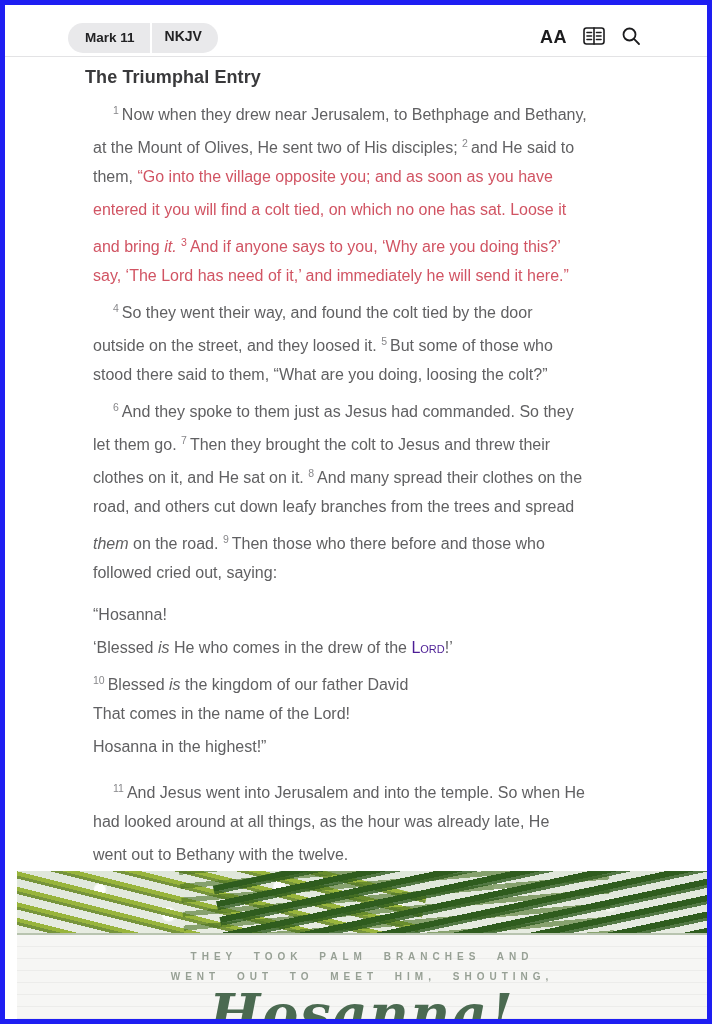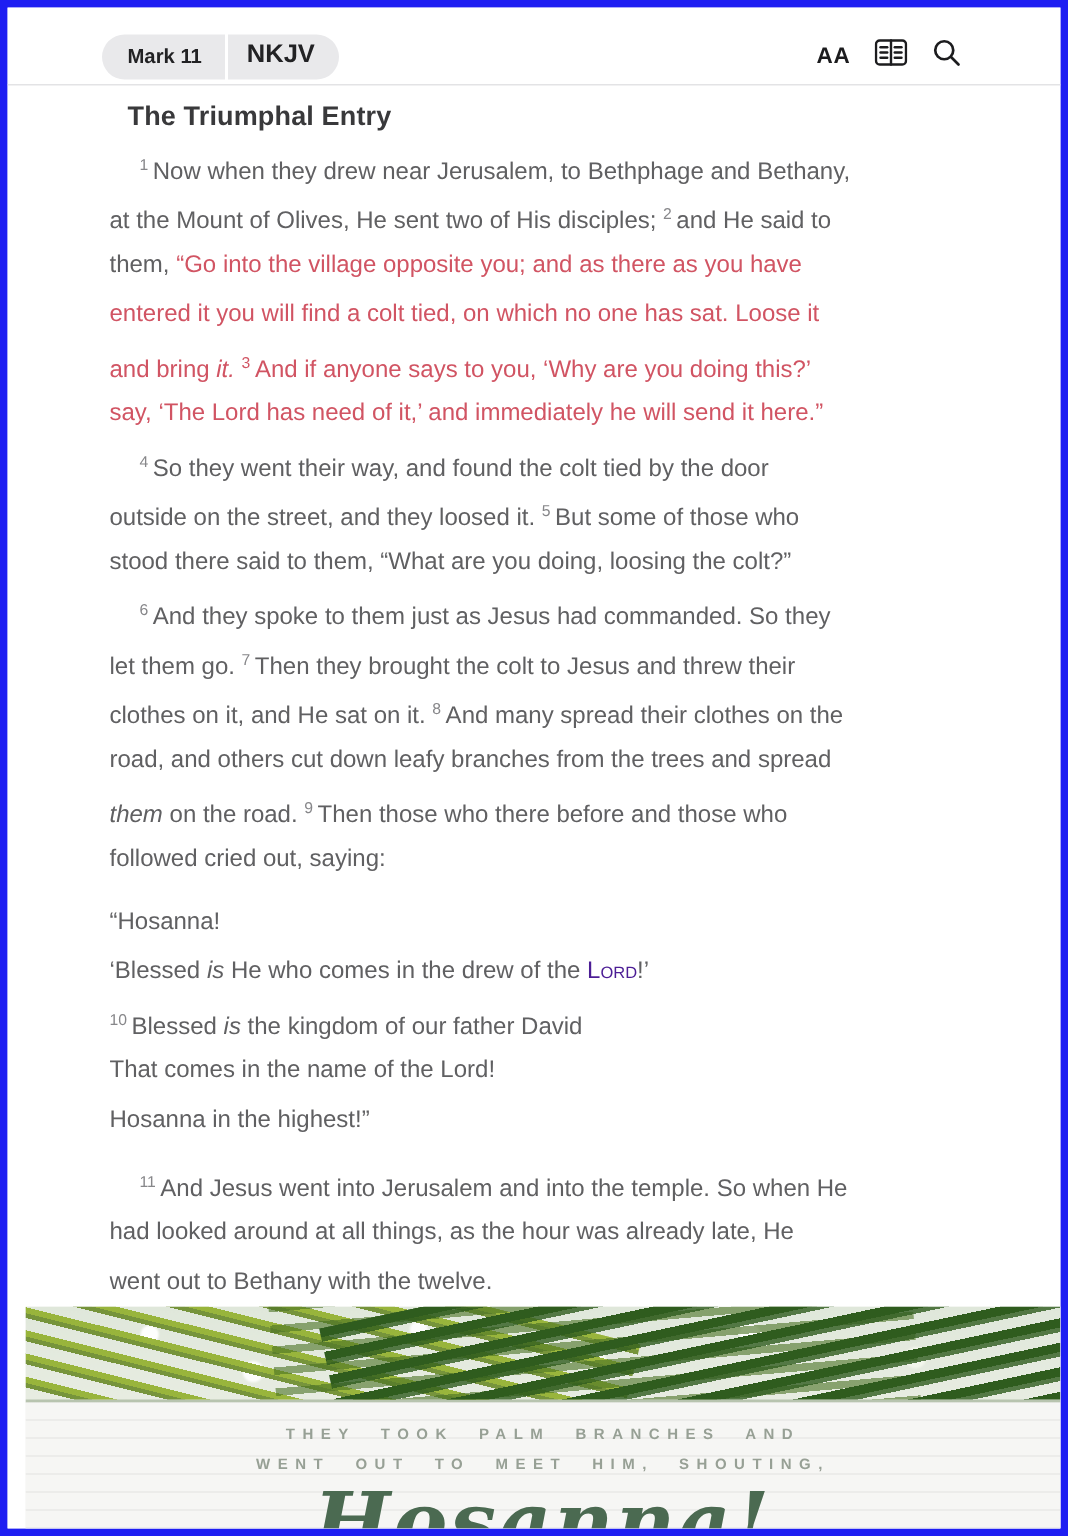--- a/index.html
+++ b/index.html
@@ -17,35 +17,35 @@
   .topbar {
     height:52px; display:flex; align-items:center; justify-content:space-between;
     padding:14px 66px 0 63px; border-bottom:1px solid #e3e3e5;
   }
   .pills { display:flex; gap:2px; }
   .pill {
     background:#e9e9eb; color:#222224; font-weight:700; font-size:13.5px;
     height:30px; display:flex; align-items:center; cursor:pointer;
   }
   .pill.left  { border-radius:15px 0 0 15px; padding:0 15px 0 17px; }
-  .pill.right { border-radius:0 15px 15px 0; padding:0 16px 4px 13px; font-size:17px; }
+  .pill.right { border-radius:0 15px 15px 0; padding:0 16px 4px 13px; font-size:14px; }
   .actions { display:flex; align-items:center; gap:16px; }
-  .aa { font-weight:700; font-size:15px; color:#1c1c1e; letter-spacing:0.5px; cursor:pointer; }
+  .aa { font-weight:700; font-size:18px; color:#1c1c1e; letter-spacing:0.5px; cursor:pointer; }
   .iconbtn { display:flex; align-items:center; cursor:pointer; }
 
   
   .heading {
     margin:10px 68px 6px 80px; font-size:18px; font-weight:700;
     color:#39393b; letter-spacing:0.1px;
   }
 
   
   .scripture {
     padding:0 56px 0 68px; color:var(--body-text,#606062);
-    font-size:16px; overflow:hidden;
+    font-size:16px; overflow:hidden;margin-left:20px;
   }
   .line { white-space:nowrap; height:33px; line-height:33px; overflow:hidden; }
   .para .line.first { text-indent:20px; }
   .poetry { margin:9px 0; }
   .red { color:var(--red-letter,#d15463); }
   .it { font-style:italic; }
   .vn {
     font-size:10.5px; vertical-align:6px; margin-right:3px;
     color:var(--verse-number,#87878a);
   }
@@ -142,21 +142,21 @@
         </span>
       </div>
     </div>
 
     <div class="heading">The Triumphal Entry</div>
 
     <div class="scripture">
         <div class="block para">
           <div class="line first"><span class="vn">1</span><span>Now when they drew near Jerusalem, to Bethphage and Bethany,</span></div>
           <div class="line"><span>at the Mount of Olives, He sent two of His disciples; </span><span class="vn">2</span><span>and He said to</span></div>
-          <div class="line"><span>them, </span><span class="red">“Go into the village opposite you; and as there as you have</span></div>
+          <div class="line"><span>them, </span><span class="red">“Go into the village opposite you; and as soon as you have</span></div>
           <div class="line"><span class="red">entered it you will find a colt tied, on which no one has sat. Loose it</span></div>
           <div class="line"><span class="red">and bring </span><span class="red it">it.</span><span class="red"> </span><span class="vn red">3</span><span class="red">And if anyone says to you, ‘Why are you doing this?’</span></div>
           <div class="line"><span class="red">say, ‘The Lord has need of it,’ and immediately he will send it here.”</span></div>
         </div>
         <div class="block para">
           <div class="line first"><span class="vn">4</span><span>So they went their way, and found the colt tied by the door</span></div>
           <div class="line"><span>outside on the street, and they loosed it. </span><span class="vn">5</span><span>But some of those who</span></div>
           <div class="line"><span>stood there said to them, “What are you doing, loosing the colt?”</span></div>
         </div>
         <div class="block para">

